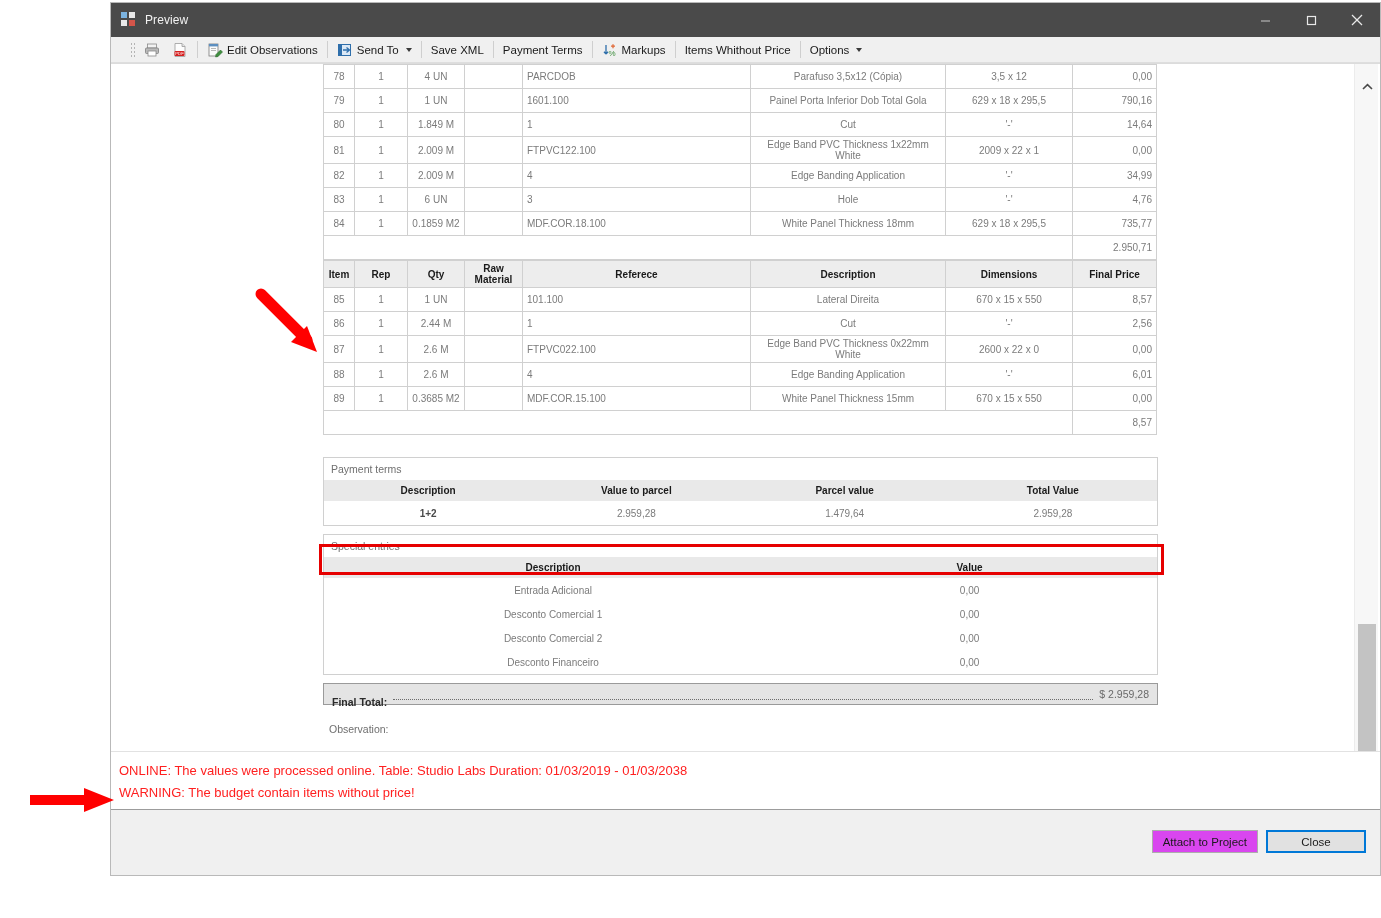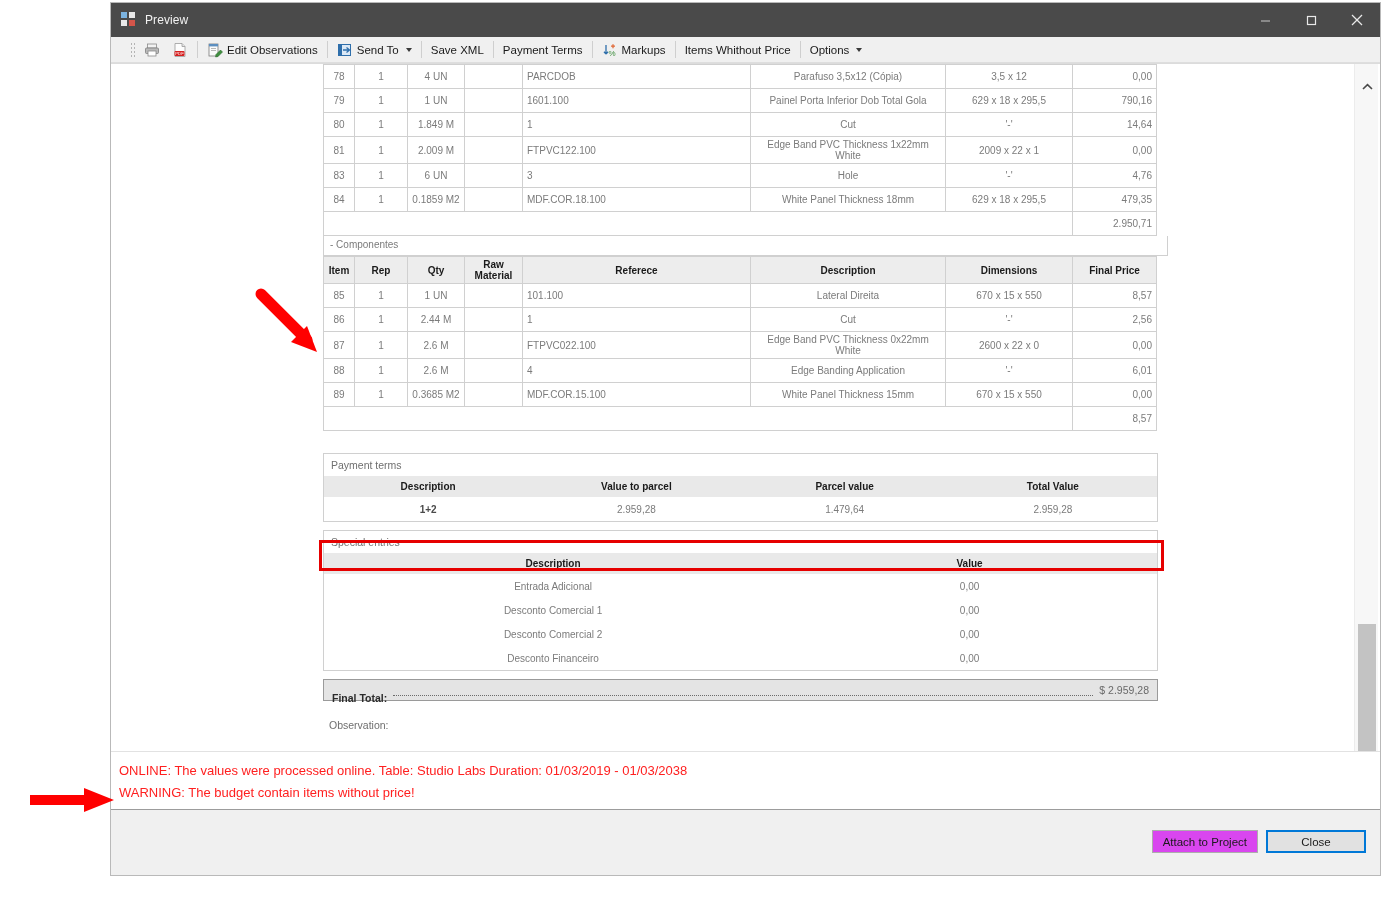--- a/index.html
+++ b/index.html
@@ -359,47 +359,56 @@
                 <td class="c-item">81</td>
                 <td class="c-rep">1</td>
                 <td class="c-qty">2.009 M</td>
                 <td class="c-raw"></td>
                 <td class="c-ref">FTPVC122.100</td>
                 <td class="c-desc wrapcell">Edge Band PVC Thickness 1x22mm White</td>
                 <td class="c-dim">2009 x 22 x 1</td>
                 <td class="c-price">0,00</td>
               </tr>
               <tr>
+                <td class="c-item">82</td>
+                <td class="c-rep">1</td>
+                <td class="c-qty">2.009 M</td>
+                <td class="c-raw"></td>
+                <td class="c-ref">4</td>
+                <td class="c-desc">Edge Banding Application</td>
+                <td class="c-dim">'-'</td>
+                <td class="c-price">34,99</td>
+              </tr>
+              <tr>
                 <td class="c-item">83</td>
                 <td class="c-rep">1</td>
                 <td class="c-qty">6 UN</td>
                 <td class="c-raw"></td>
                 <td class="c-ref">3</td>
                 <td class="c-desc">Hole</td>
                 <td class="c-dim">'-'</td>
                 <td class="c-price">4,76</td>
               </tr>
               <tr>
                 <td class="c-item">84</td>
                 <td class="c-rep">1</td>
                 <td class="c-qty">0.1859 M2</td>
                 <td class="c-raw"></td>
                 <td class="c-ref">MDF.COR.18.100</td>
                 <td class="c-desc">White Panel Thickness 18mm</td>
                 <td class="c-dim">629 x 18 x 295,5</td>
-                <td class="c-price">479,35</td>
+                <td class="c-price">735,77</td>
               </tr>
               <tr class="totalrow">
                 <td colspan="7" style="border-left: 1px solid rgb(208, 208, 208);"></td>
                 <td class="c-price">2.950,71</td>
               </tr>
             </tbody>
         </table>
 
-        <div class="sect-label">- Componentes</div>
 
         <div style="position:relative;">
           <table class="grid">
             <thead>
               <tr>
                 <th class="c-item">Item</th>
                 <th class="c-rep">Rep</th>
                 <th class="c-qty">Qty</th>
                 <th class="c-raw">Raw<br>Material</th>
                 <th class="c-ref" style="text-align:center">Referece</th>

